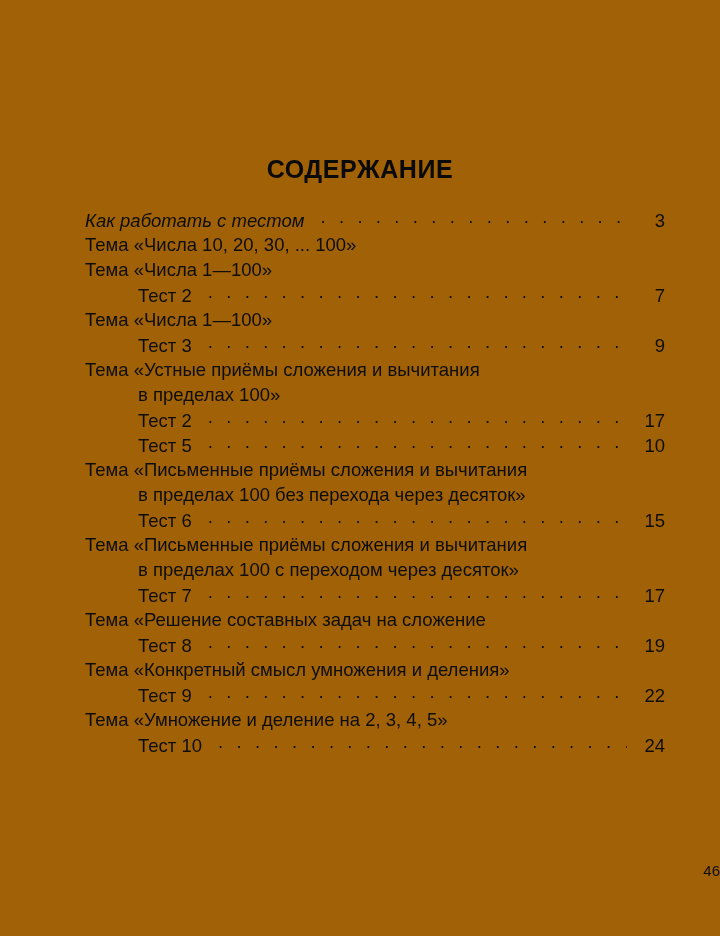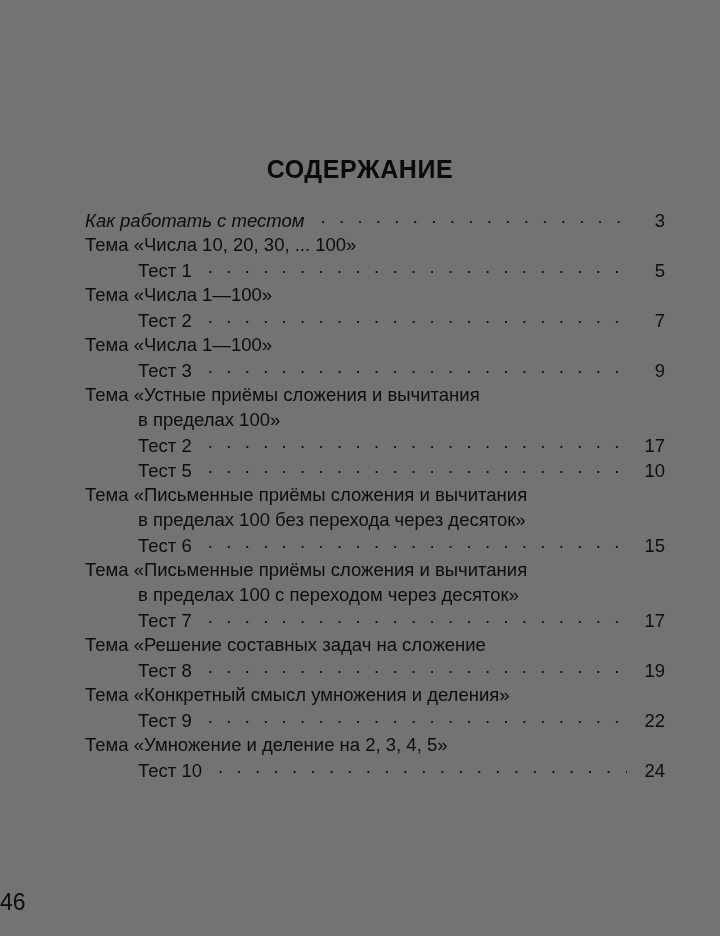--- a/index.html
+++ b/index.html
@@ -4,21 +4,21 @@
 <style>
   html, body {
     margin: 0;
     padding: 0;
     background: #ffffff;
   }
   .page {
     position: relative;
     width: 720px;
     height: 936px;
-    background: #737373;
+    background: #a16207;
     font-family: "Liberation Sans", sans-serif;
     color: #000000;
     overflow: hidden;
   }
   .toc-title {
     position: absolute;
     top: 155px;
     left: 0;
     width: 720px;
     text-align: center;
@@ -73,48 +73,43 @@
     flex: 0 0 auto;
     min-width: 26px;
     text-align: right;
     font-size: 18.5px;
   }
   .row.no-leader .label {
     flex: 1 1 auto;
   }
   .footer {
     position: absolute;
-    top: 889px;
+    top: 862px;
     left: 0;
     width: 720px;
-    text-align: left;
-    font-size: 23px;
+    text-align: right;
+    font-size: 15px;
     color: #0d0d0d;
   }
 </style>
 </head>
 <body>
 
 <div class="page">
 
   <div class="toc-title">СОДЕРЖАНИЕ</div>
 
   <div class="toc-body" id="toc-body">
       <div class="row italic">
         <span class="label">Как работать с тестом</span>
         <span class="leader"></span>
         <span class="pageno">3</span>
       </div>
       <div class="row no-leader">
         <span class="label">Тема «Числа 10, 20, 30, ... 100»</span>
-      </div>
-      <div class="row indent">
-        <span class="label">Тест 1</span>
-        <span class="leader"></span>
-        <span class="pageno">5</span>
       </div>
       <div class="row no-leader">
         <span class="label">Тема «Числа 1—100»</span>
       </div>
       <div class="row indent">
         <span class="label">Тест 2</span>
         <span class="leader"></span>
         <span class="pageno">7</span>
       </div>
       <div class="row no-leader">

